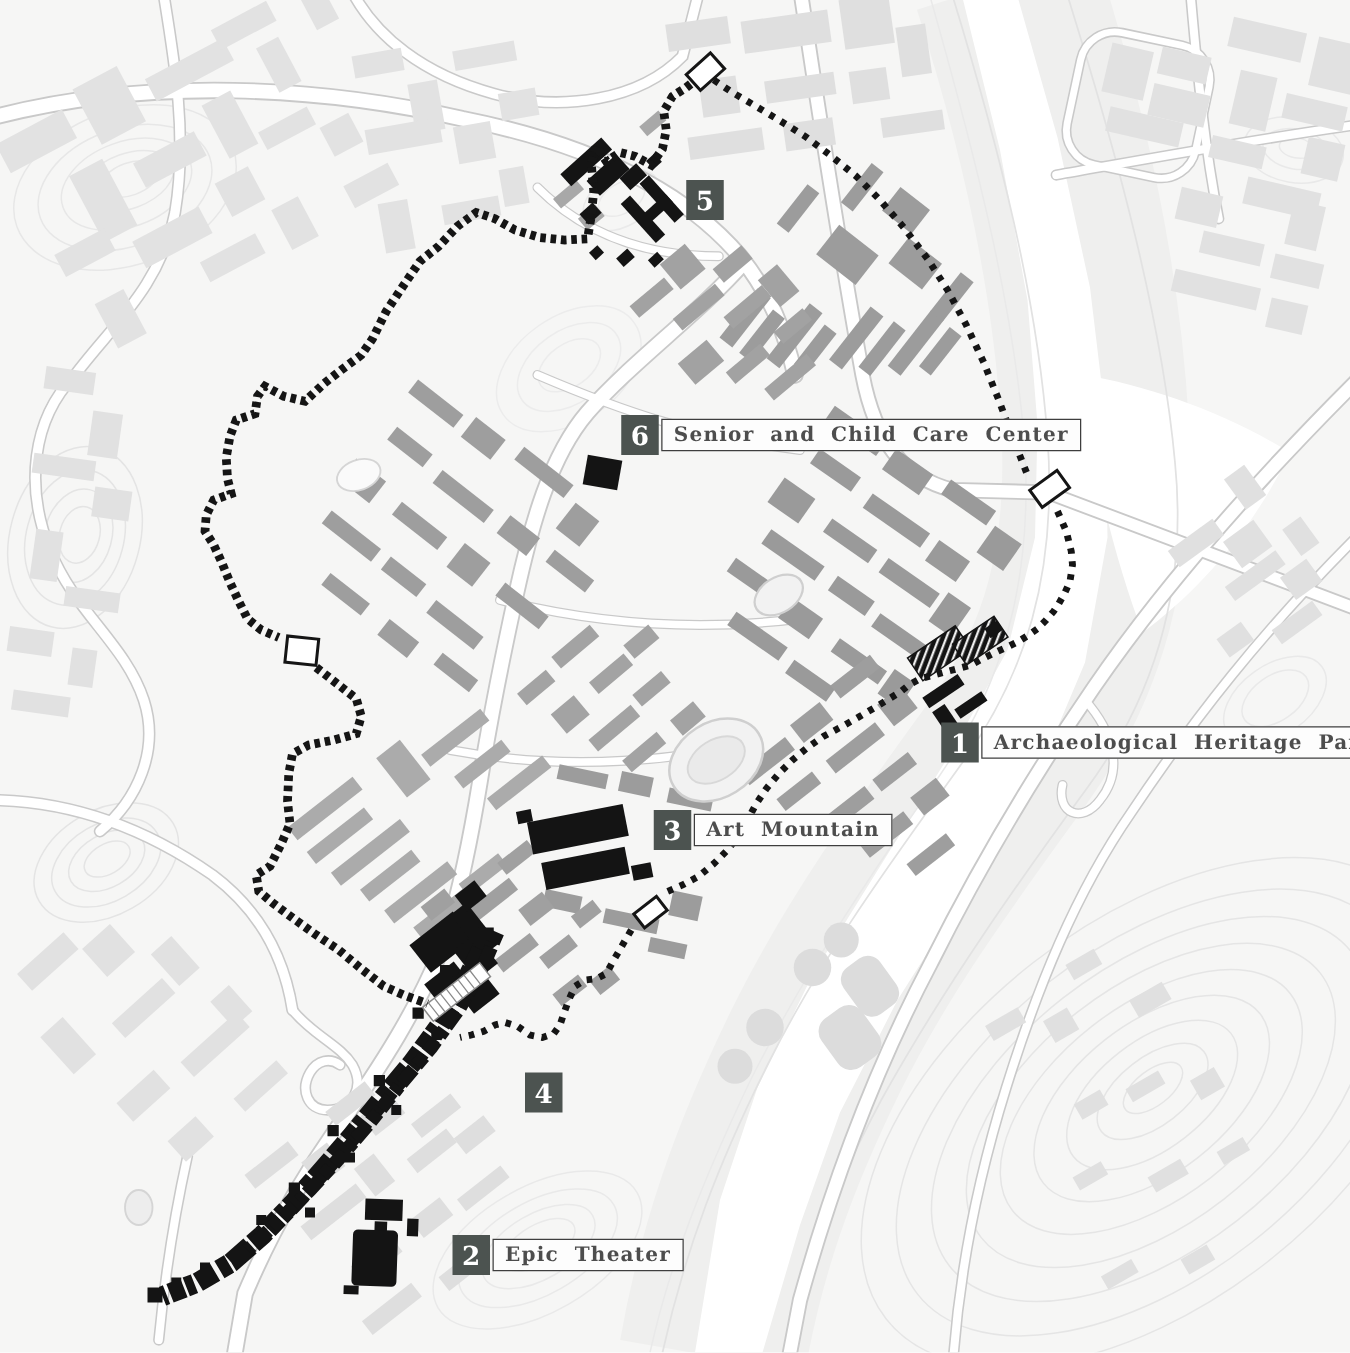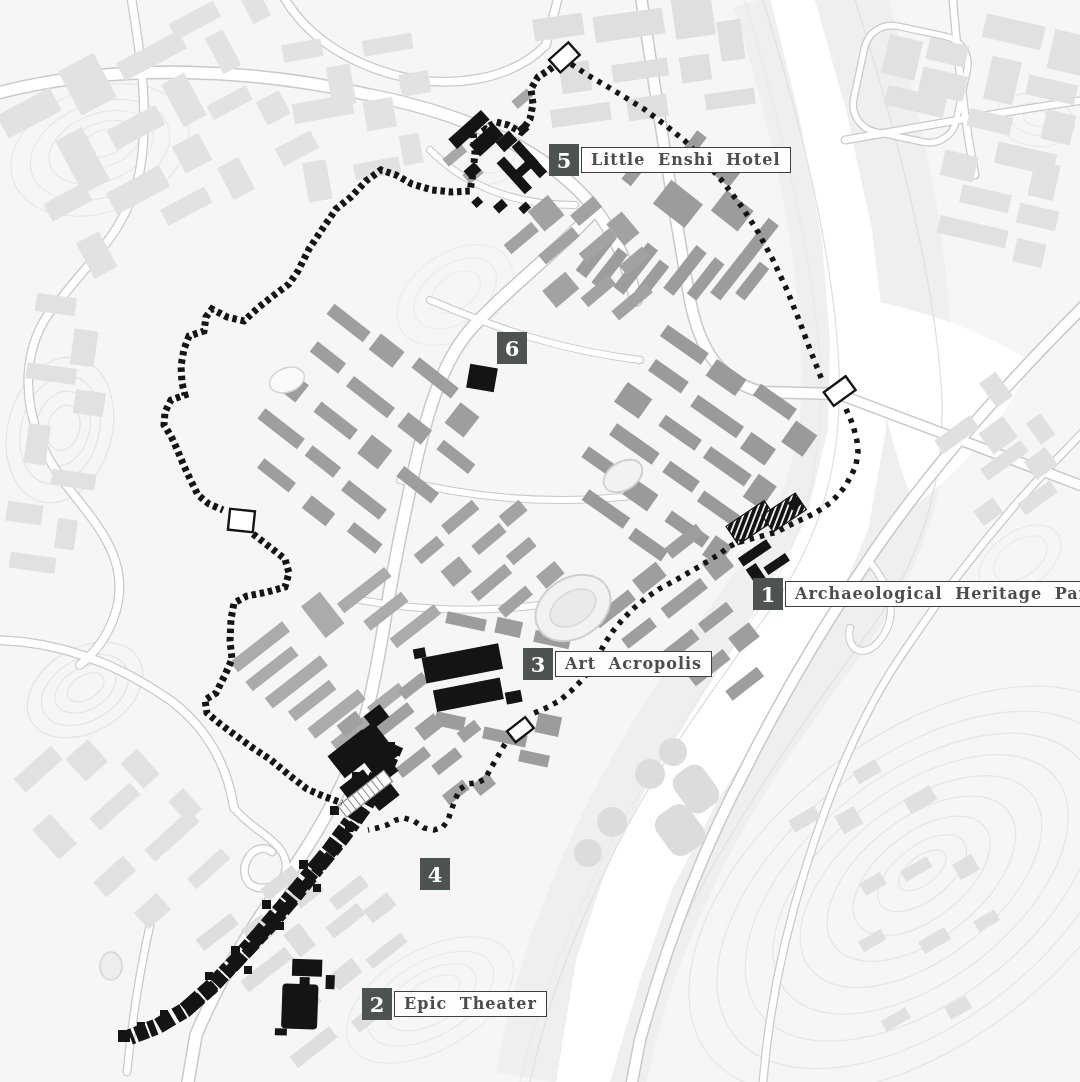--- a/index.html
+++ b/index.html
@@ -537,26 +537,26 @@
       <div class="map-label" style="left: 753px; top: 578px;">
         <span class="badge">1</span>
         <span class="lbl">Archaeological Heritage Park</span>
       </div>
       <div class="map-label" style="left: 362px; top: 988px;">
         <span class="badge">2</span>
         <span class="lbl">Epic Theater</span>
       </div>
       <div class="map-label" style="left: 523px; top: 648px;">
         <span class="badge">3</span>
-        <span class="lbl">Art Acropolis</span>
+        <span class="lbl">Art Mountain</span>
       </div>
       <div class="map-label" style="left: 420px; top: 858px;">
         <span class="badge">4</span>
       </div>
       <div class="map-label" style="left: 549px; top: 144px;">
         <span class="badge">5</span>
-        <span class="lbl">Little Enshi Hotel</span>
       </div>
       <div class="map-label" style="left: 497px; top: 332px;">
         <span class="badge">6</span>
+        <span class="lbl">Senior and Child Care Center</span>
       </div>
     </div>
 </div>
 
 </body></html>

